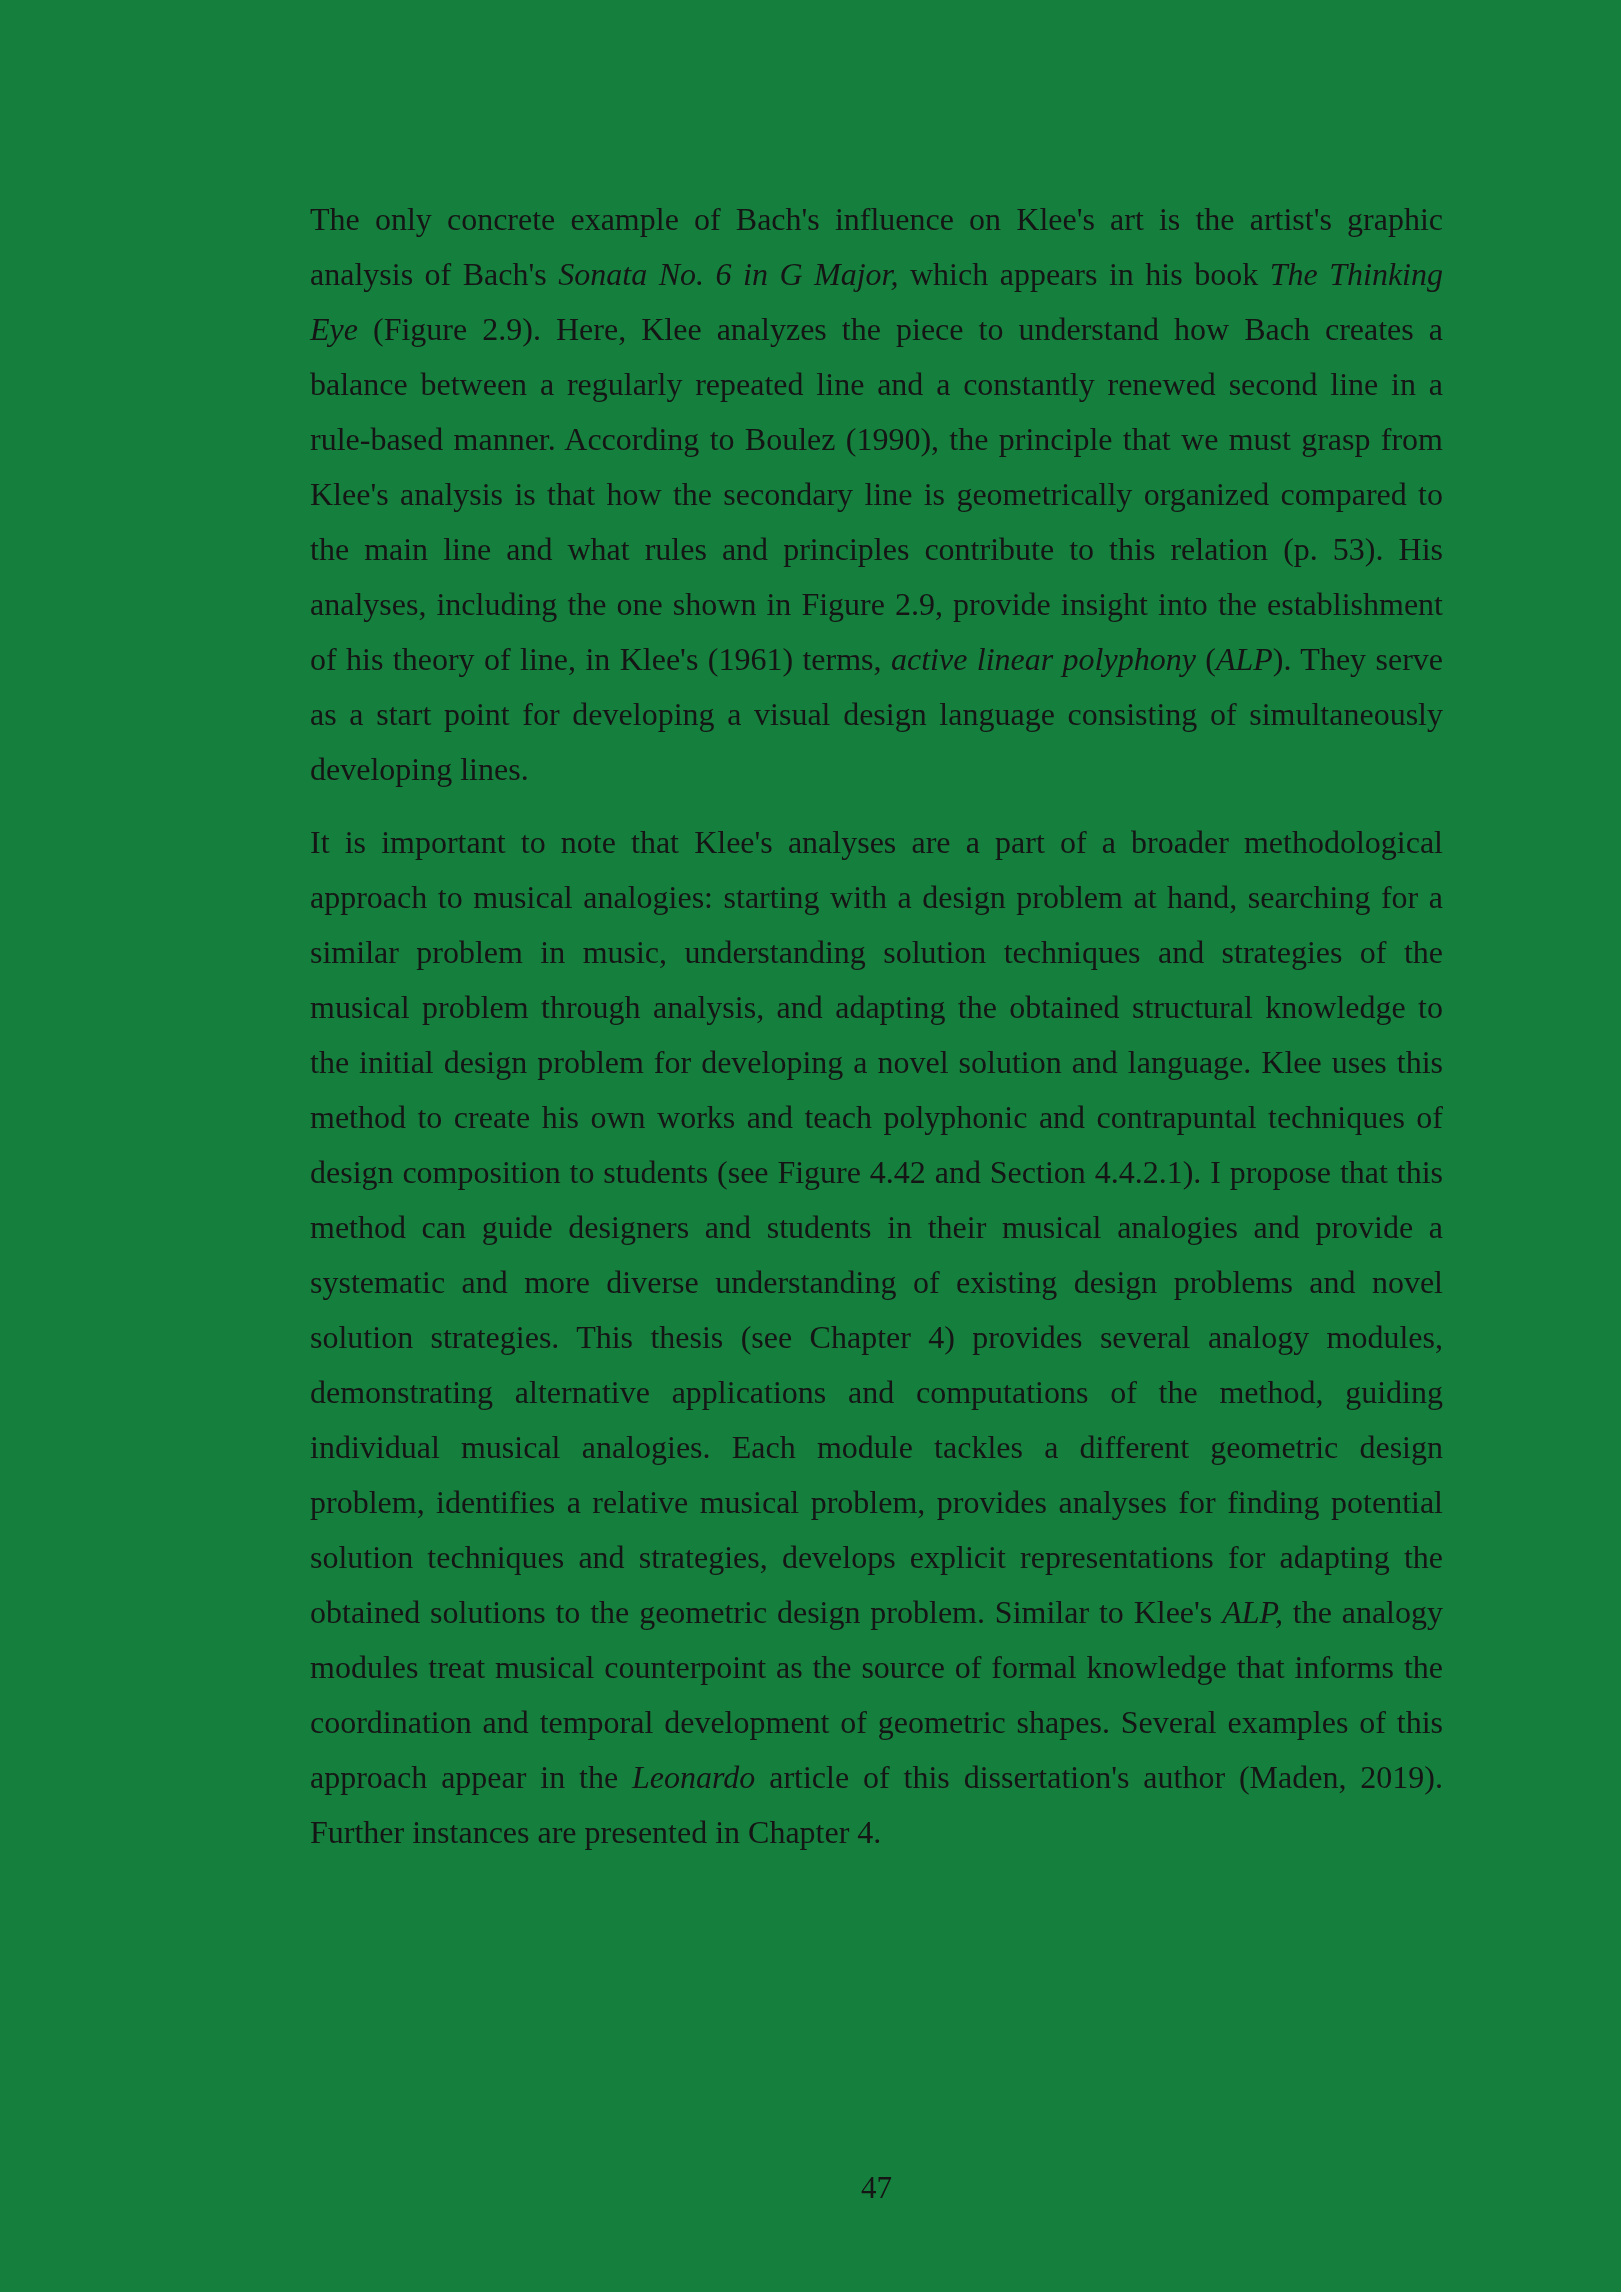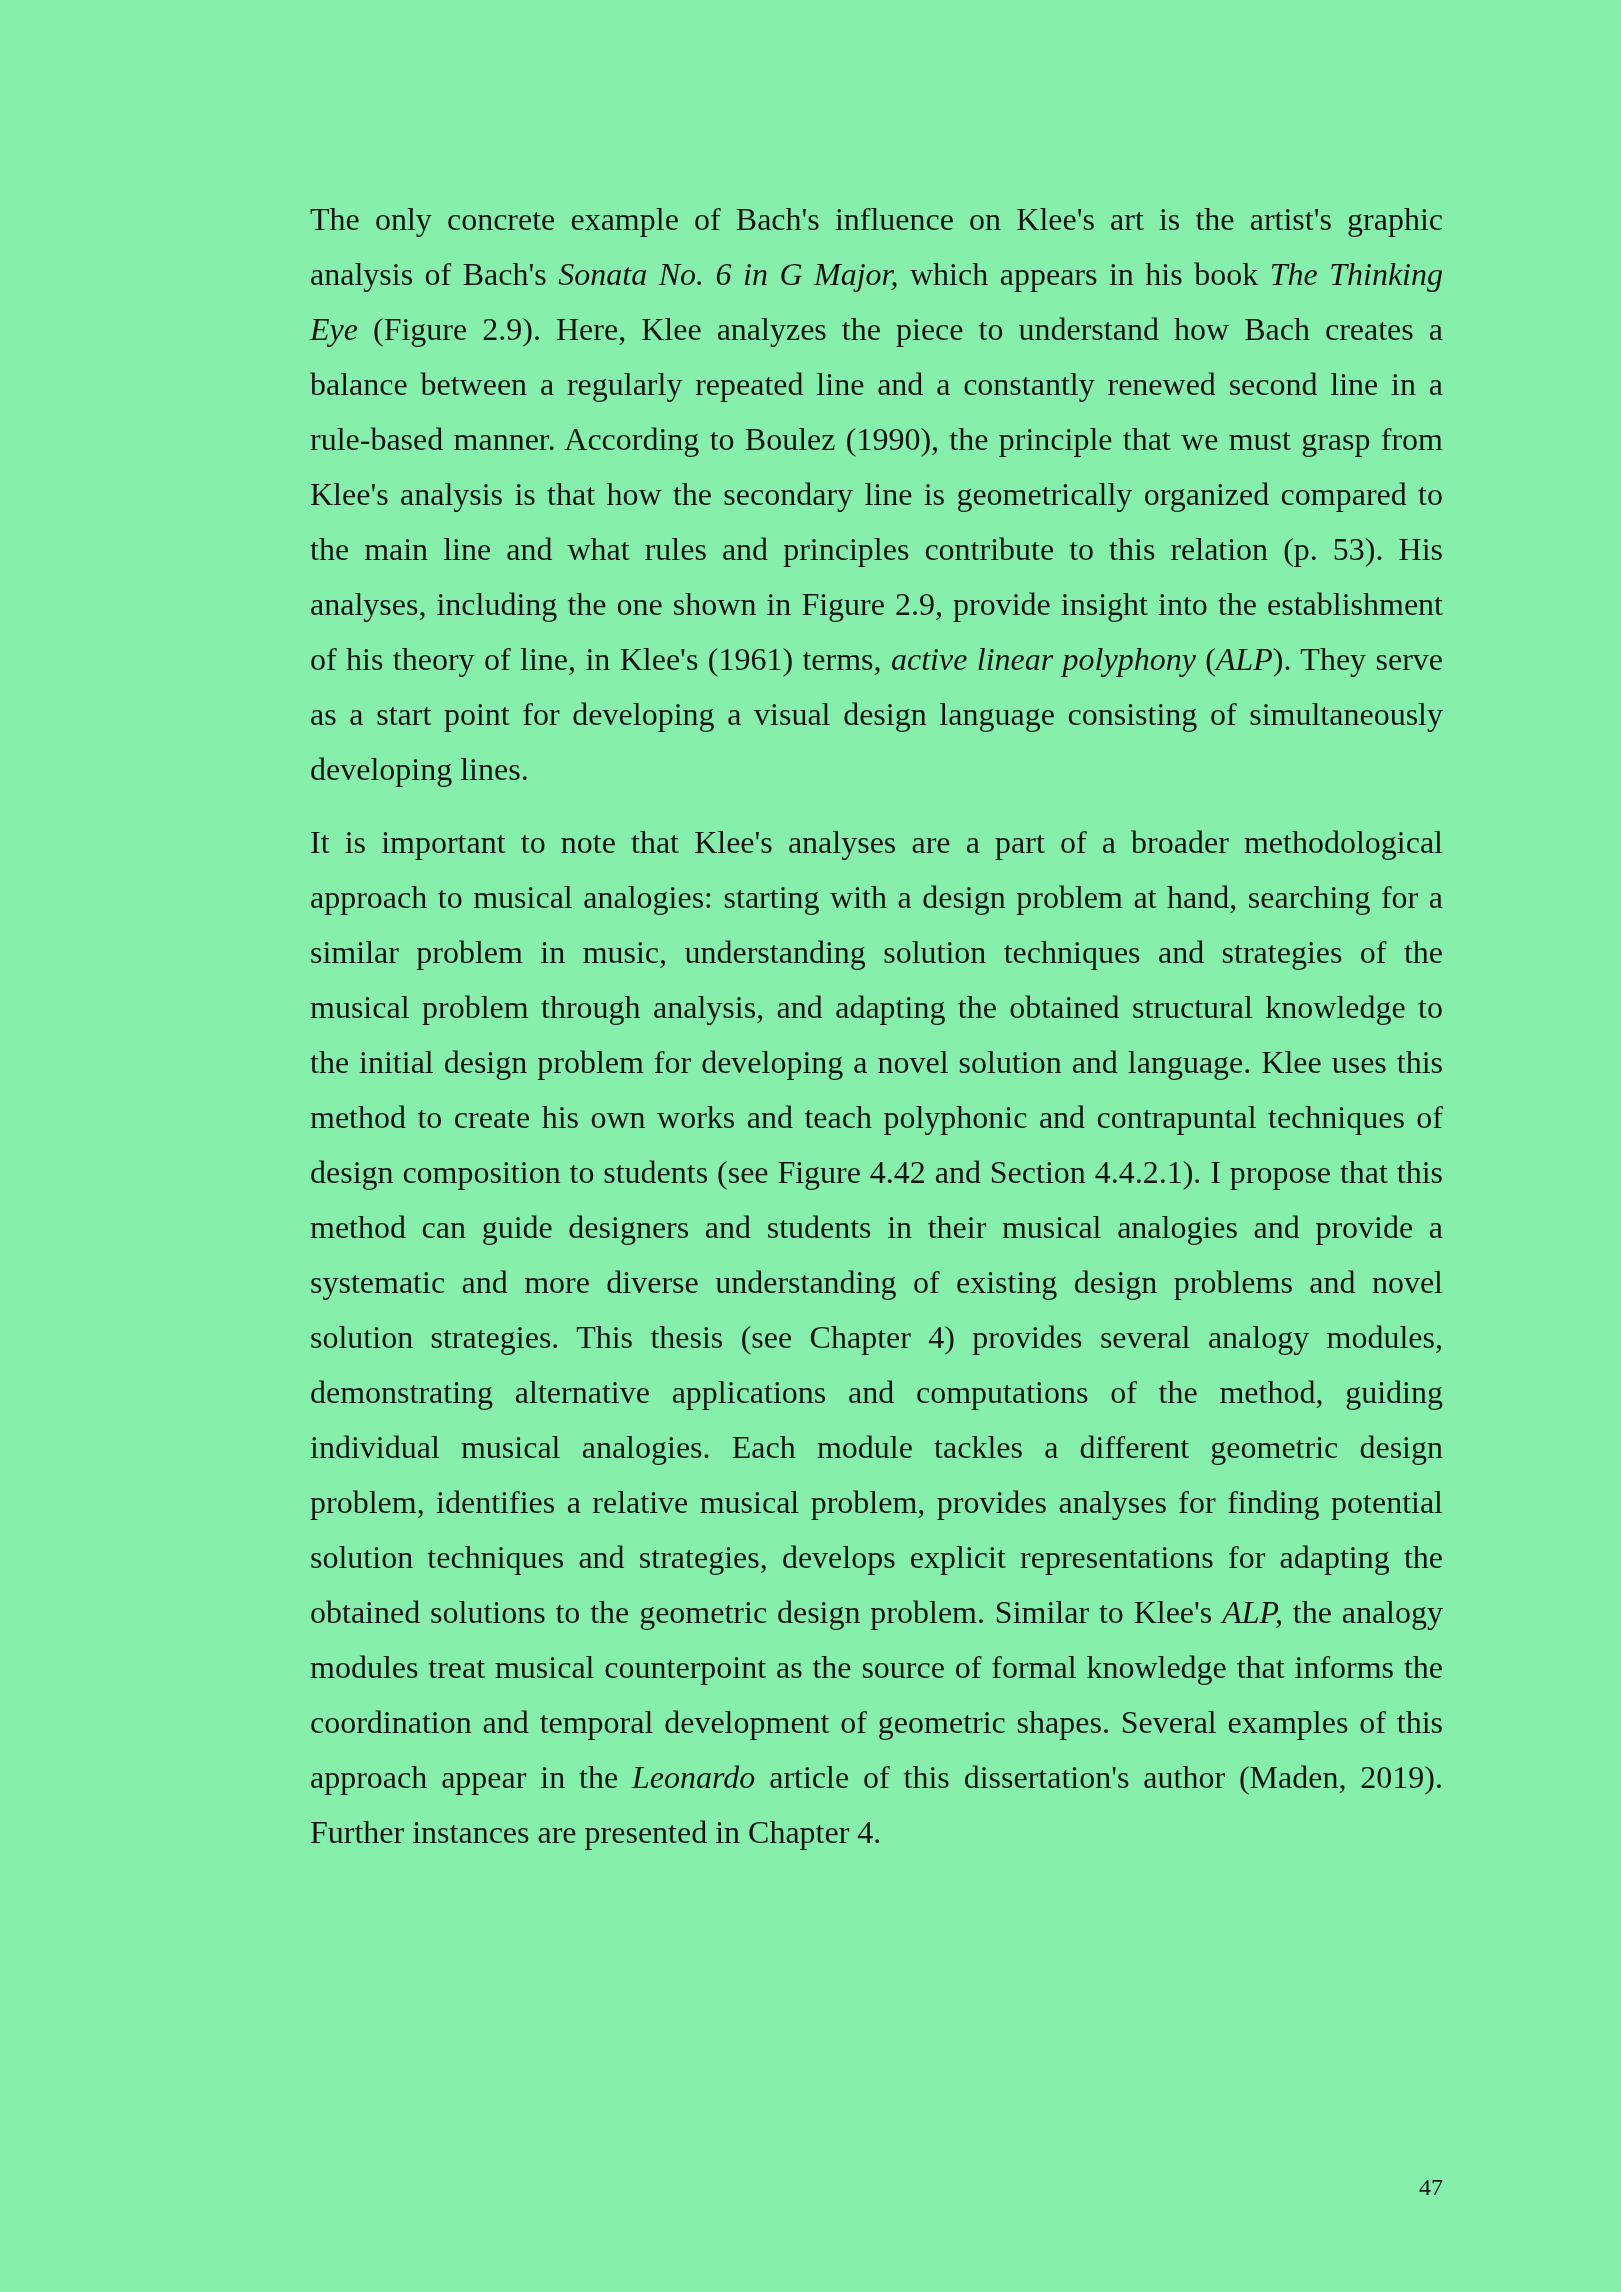--- a/index.html
+++ b/index.html
@@ -4,21 +4,21 @@
 <style>
   html, body {
     margin: 0;
     padding: 0;
     background: #ffffff;
   }
   .page {
     position: relative;
     width: 1621px;
     height: 2293px;
-    background: #86efac;
+    background: #15803d;
     font-family: "Liberation Serif", "DejaVu Serif", serif;
     color: #151515;
     overflow: hidden;
   }
   .content {
     position: absolute;
     left: 310px;
     top: 192px;
     width: 1133px;
     font-size: 32px;
@@ -32,22 +32,22 @@
     margin-bottom: 0;
   }
   .italic {
     font-style: italic;
   }
   .footer {
     position: absolute;
     left: 310px;
     top: 2168px;
     width: 1133px;
-    text-align: right;
-    font-size: 24px;
+    text-align: center;
+    font-size: 31px;
     line-height: 39px;
   }
 </style>
 </head>
 <body>
 
 <div class="page">
   <div class="content">
       <p class="para"><span>The only concrete example of Bach's influence on Klee's art is the artist's graphic analysis of Bach's </span><span class="italic">Sonata No. 6 in G Major,</span><span> which appears in his book </span><span class="italic">The Thinking Eye</span><span> (Figure 2.9). Here, Klee analyzes the piece to understand how Bach creates a balance between a regularly repeated line and a constantly renewed second line in a rule-based manner. According to Boulez (1990), the principle that we must grasp from Klee's analysis is that how the secondary line is geometrically organized compared to the main line and what rules and principles contribute to this relation (p. 53). His analyses, including the one shown in Figure 2.9, provide insight into the establishment of his theory of line, in Klee's (1961) terms, </span><span class="italic">active linear polyphony</span><span> (</span><span class="italic">ALP</span><span>). They serve as a start point for developing a visual design language consisting of simultaneously developing lines.</span></p>
       <p class="para"><span>It is important to note that Klee's analyses are a part of a broader methodological approach to musical analogies: starting with a design problem at hand, searching for a similar problem in music, understanding solution techniques and strategies of the musical problem through analysis, and adapting the obtained structural knowledge to the initial design problem for developing a novel solution and language. Klee uses this method to create his own works and teach polyphonic and contrapuntal techniques of design composition to students (see Figure 4.42 and Section 4.4.2.1). I propose that this method can guide designers and students in their musical analogies and provide a systematic and more diverse understanding of existing design problems and novel solution strategies. This thesis (see Chapter 4) provides several analogy modules, demonstrating alternative applications and computations of the method, guiding individual musical analogies. Each module tackles a different geometric design problem, identifies a relative musical problem, provides analyses for finding potential solution techniques and strategies, develops explicit representations for adapting the obtained solutions to the geometric design problem. Similar to Klee's </span><span class="italic">ALP,</span><span> the analogy modules treat musical counterpoint as the source of formal knowledge that informs the coordination and temporal development of geometric shapes.  Several examples of this approach appear in the </span><span class="italic">Leonardo</span><span> article of this dissertation's author (Maden, 2019). Further instances are presented in Chapter 4.</span></p>

